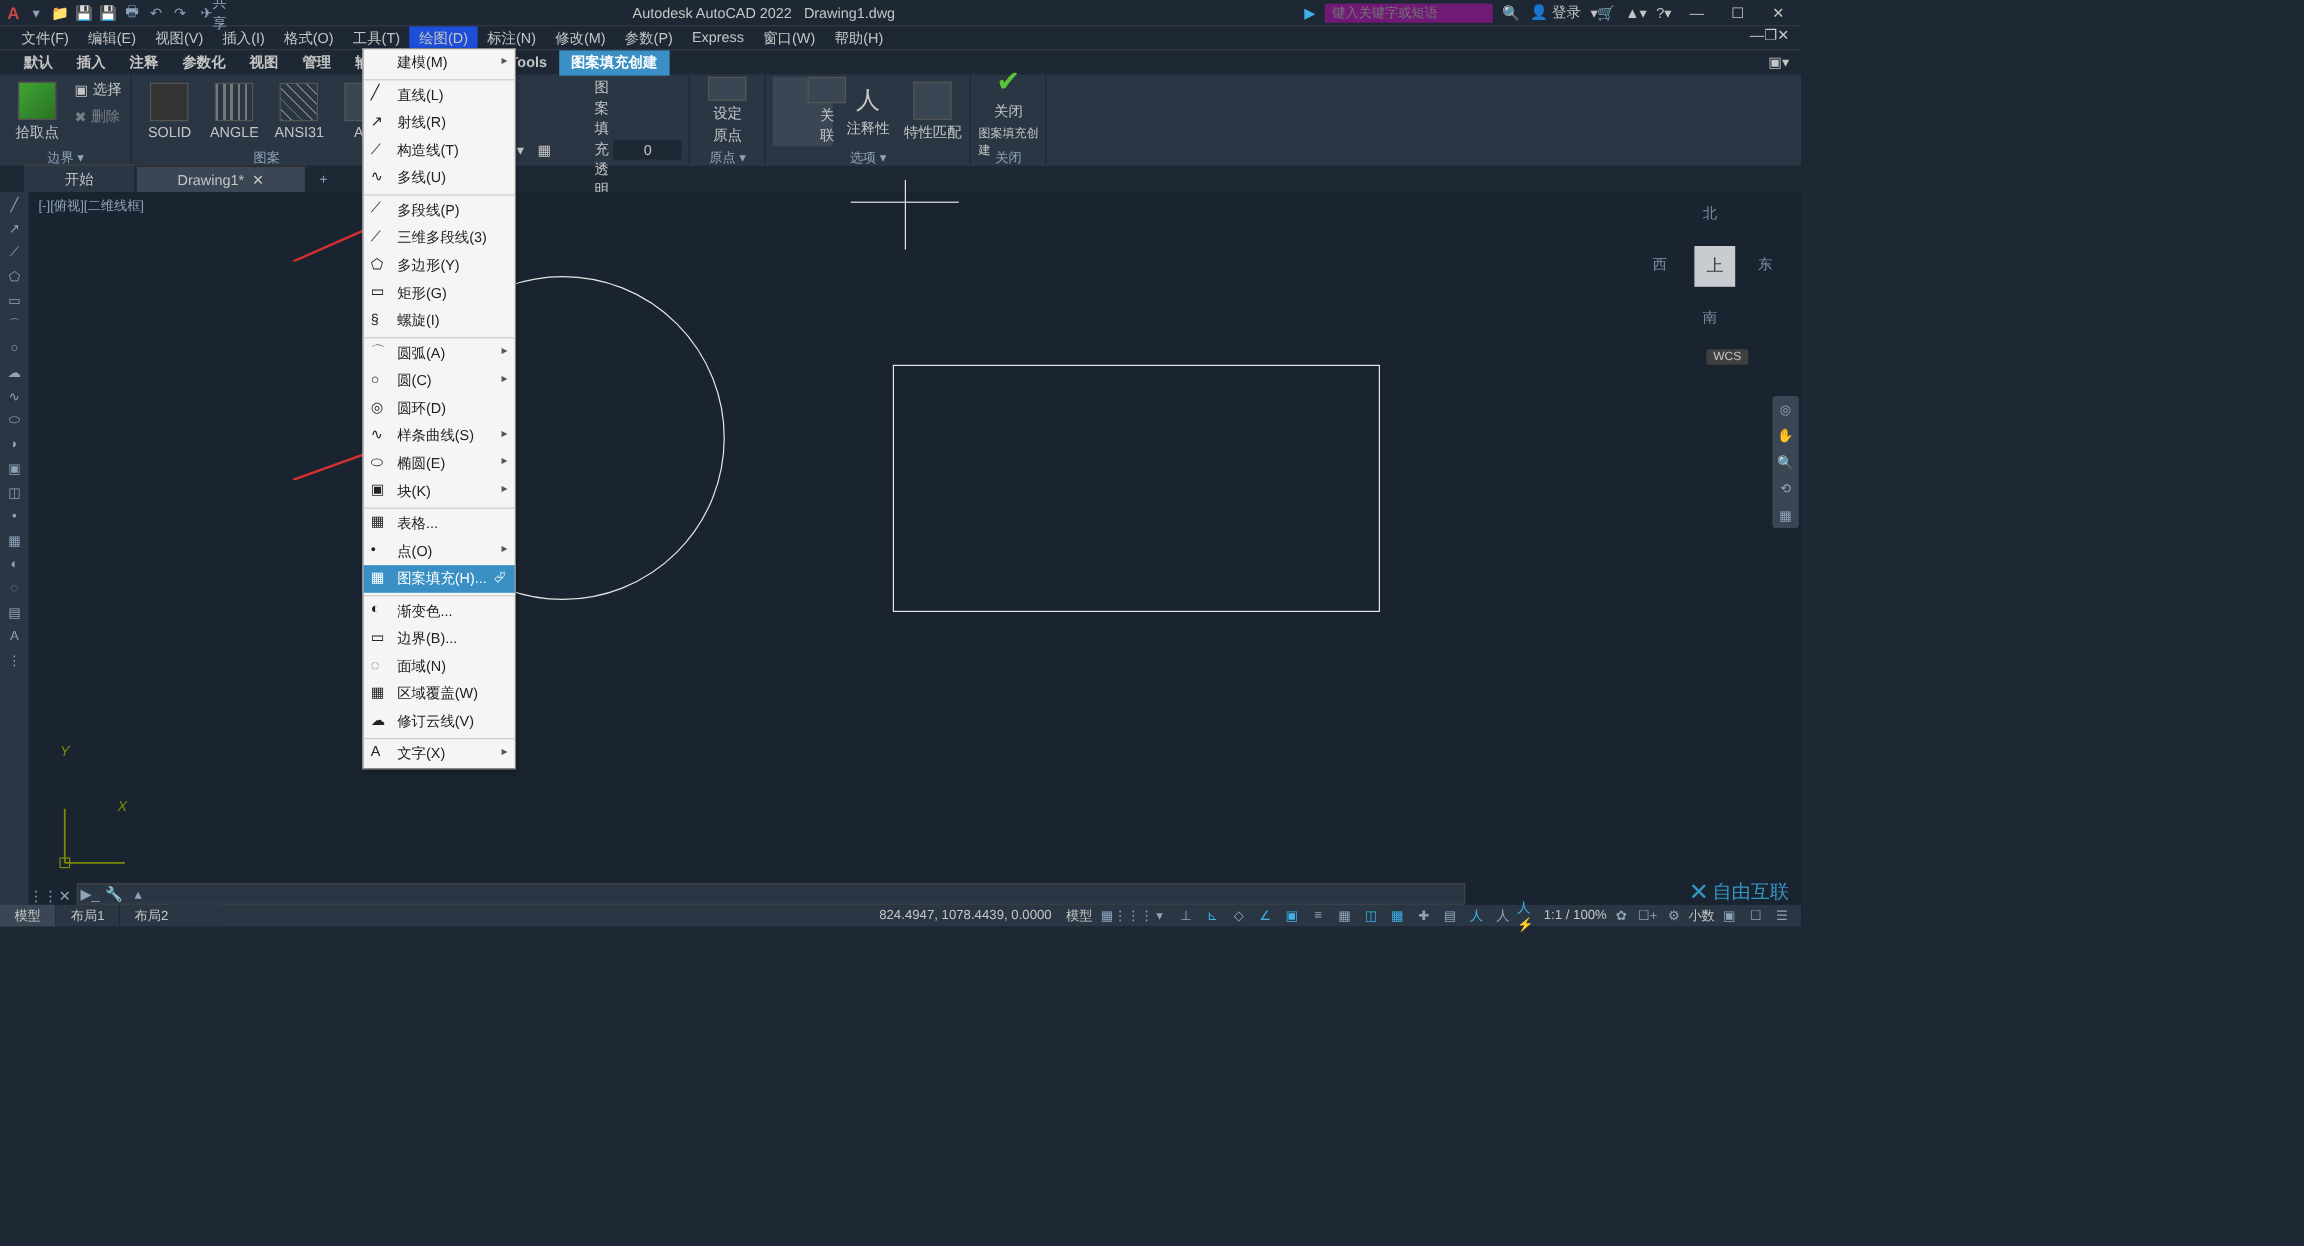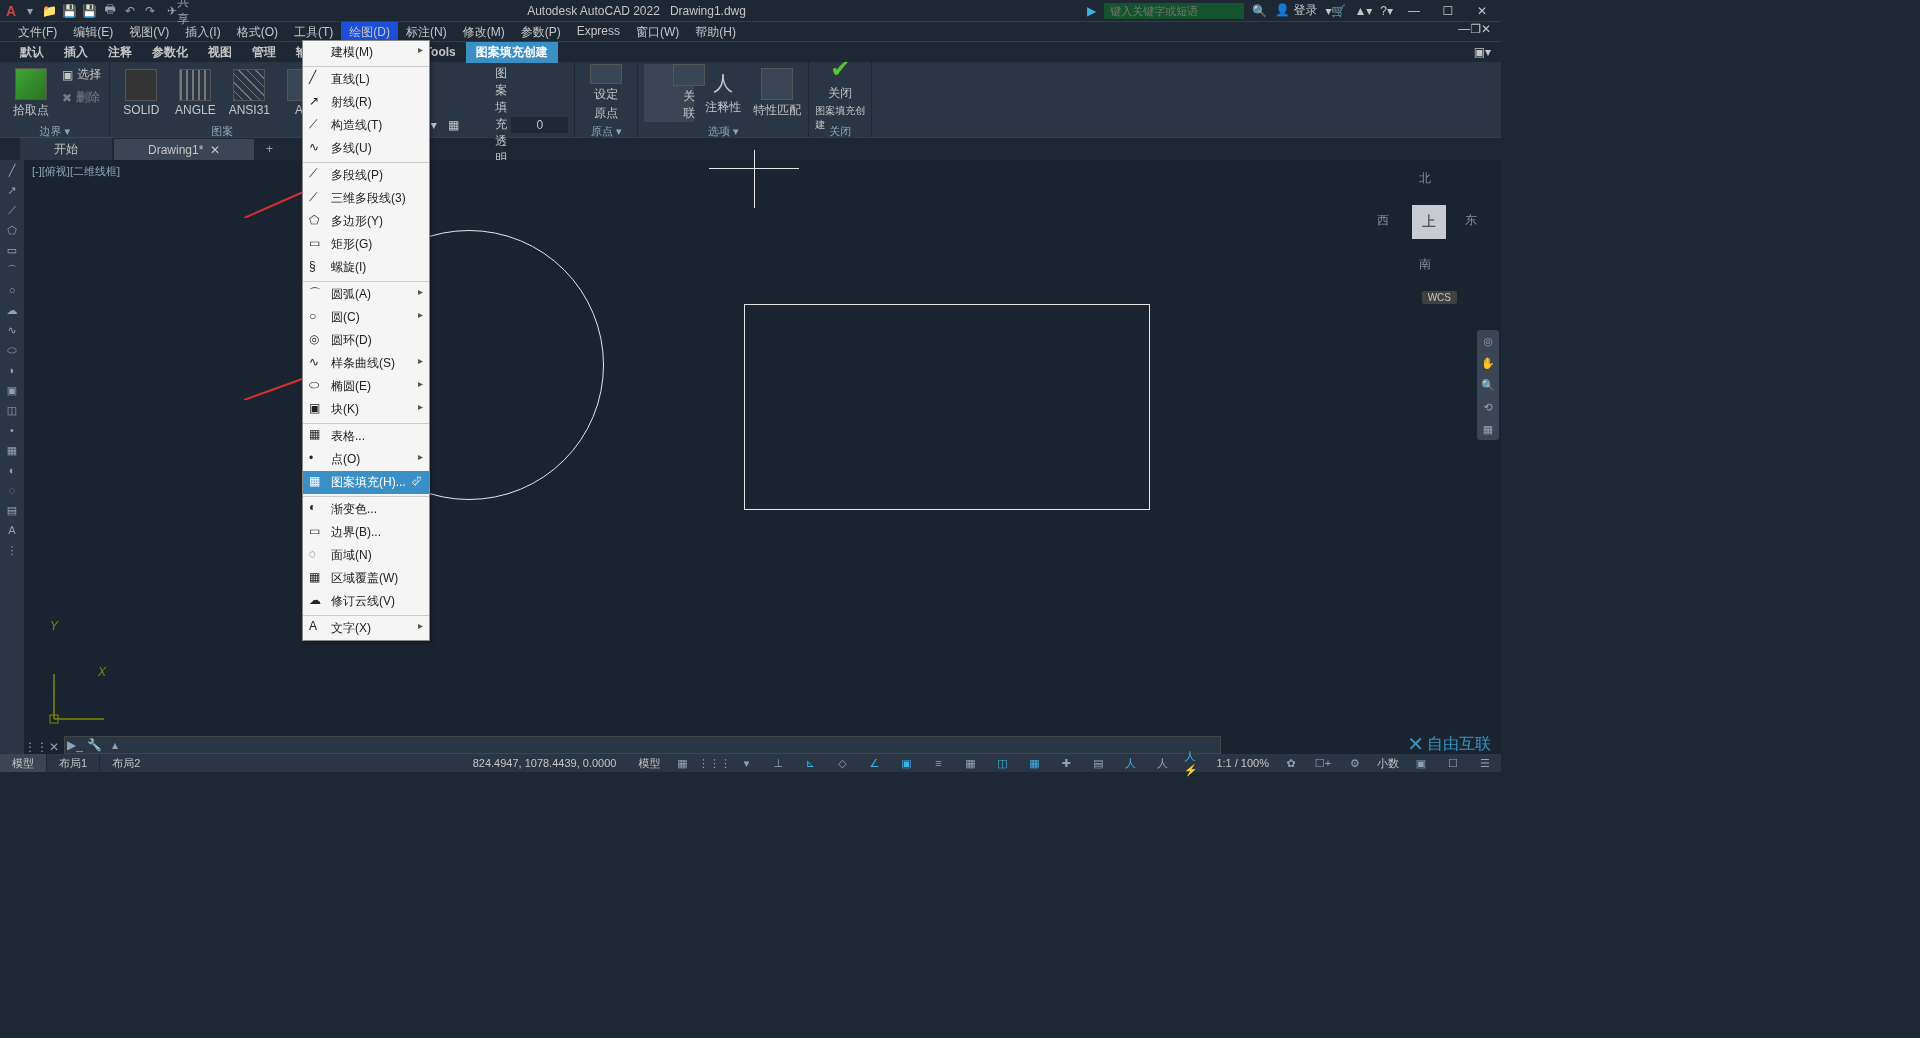--- a/index.html
+++ b/index.html
@@ -6,21 +6,21 @@
 body { background: #1e2835; color: #c5c5c5; font-size: 12px; overflow: hidden; width: 1501px; height: 812px; position: relative; }
 
 
 .titlebar { height: 22px; background: #1e2835; display: flex; align-items: center; padding: 0 6px; border-bottom: 1px solid #333c48; }
 .titlebar .logo { color: #cc4444; font-weight: bold; font-size: 14px; margin-right: 6px; }
 .titlebar .qat { display: flex; gap: 4px; align-items: center; }
 .titlebar .qat span { width: 16px; height: 16px; display: inline-flex; align-items: center; justify-content: center; color: #8fa3b8; }
 .titlebar .share { color: #3eb1e6; margin-left: 8px; }
 .titlebar .title { flex: 1; text-align: center; color: #c5c5c5; }
 .titlebar .right { display: flex; align-items: center; gap: 8px; }
-.titlebar .search { background: #14532d; border: none; color: #8fa3b8; padding: 2px 6px; width: 140px; font-size: 11px; }
+.titlebar .search { background: #701a75; border: none; color: #8fa3b8; padding: 2px 6px; width: 140px; font-size: 11px; }
 .titlebar .winbtn { width: 26px; text-align: center; color: #c5c5c5; }
 
 
 .menubar { height: 20px; background: #1e2835; display: flex; padding: 0 10px; border-bottom: 1px solid #333c48; }
 .menubar .mitem { padding: 2px 8px; color: #c5c5c5; }
 .menubar .mitem.open { background: #1d4ed8; }
 
 
 .ribbon-tabs { height: 20px; background: #1e2835; display: flex; padding-left: 10px; align-items: center; }
 .ribbon-tabs .rtab { padding: 2px 10px; color: #c5c5c5; font-weight: bold; }
@@ -92,21 +92,21 @@
 .cmdline { position: absolute; bottom: 18px; left: 320px; right: 300px; height: 18px; background: #2a3644; display: flex; align-items: center; border: 1px solid #444; }
 .cmdline .cmdicon { width: 20px; text-align: center; color: #8fa3b8; }
 .cmdline .cmdtext { flex: 1; color: #c5c5c5; font-size: 11px; }
 
 
 .layout-tabs { position: absolute; bottom: 0; left: 0; height: 18px; display: flex; background: #2a3644; }
 .layout-tabs .ltab { padding: 2px 12px; border-right: 1px solid #1e2835; color: #c5c5c5; font-size: 11px; }
 .layout-tabs .ltab.active { background: #3a4654; }
 
 
-.statusbar { position: absolute; bottom: 0; right: 0; left: 140px; height: 18px; background: #2a3644; display: flex; align-items: center; justify-content: flex-end; gap: 12px; padding: 0 6px; font-size: 11px; color: #c5c5c5; }
+.statusbar { position: absolute; bottom: 0; right: 0; left: 140px; height: 18px; background: #2a3644; display: flex; align-items: center; justify-content: flex-end; gap: 2px; padding: 0 6px; font-size: 11px; color: #c5c5c5; }
 .statusbar .coords { margin-right: 10px; }
 .statusbar .sbtn { width: 20px; height: 16px; display: inline-flex; align-items: center; justify-content: center; color: #8fa3b8; }
 .statusbar .sbtn.on { color: #3eb1e6; }
 
 
 .watermark { position: absolute; right: 10px; bottom: 16px; color: #3eb1e6; font-size: 16px; opacity: 0.8; display: flex; align-items: center; gap: 3px; }
 .watermark .wicon { color: #3eb1e6; font-size: 20px; }
 </style>
 </head>
 <body>

